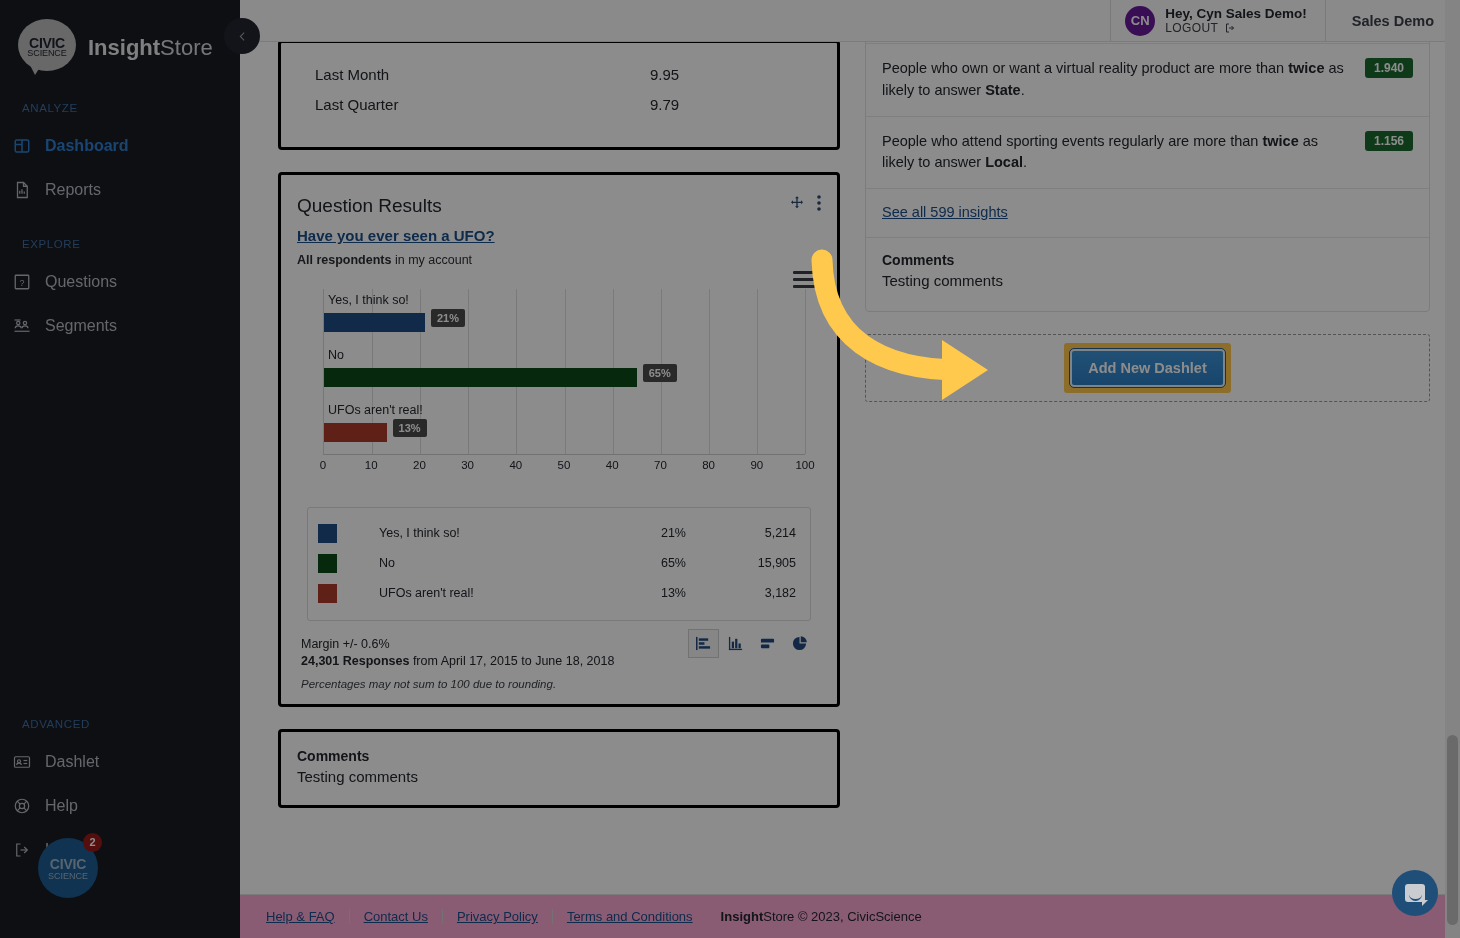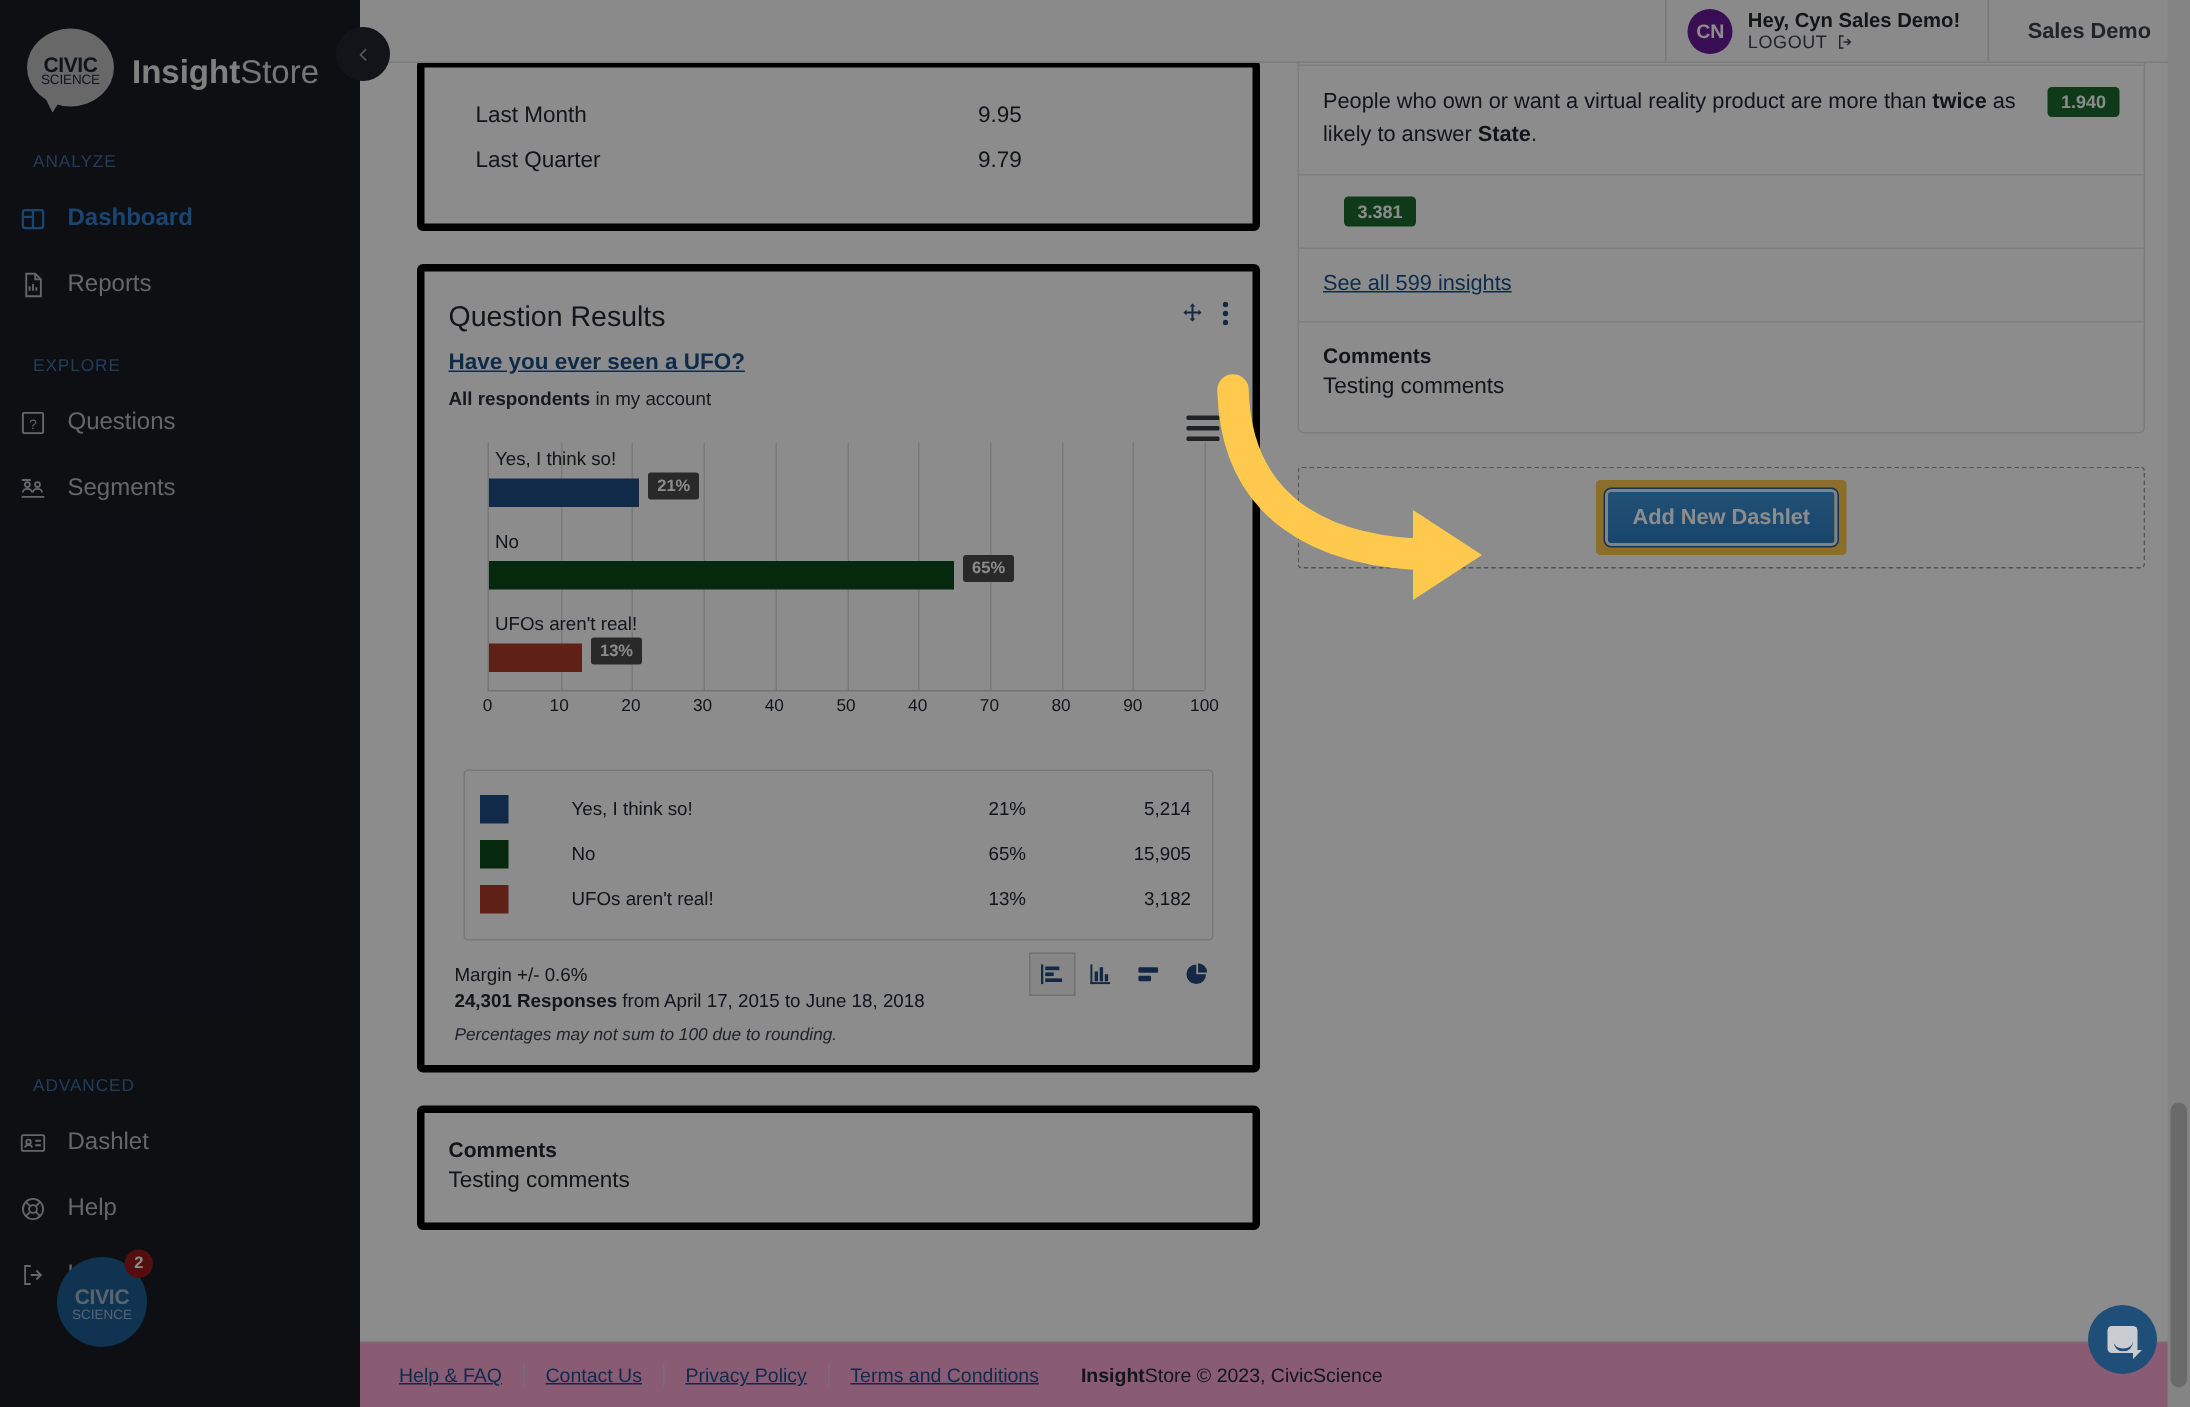--- a/index.html
+++ b/index.html
@@ -172,21 +172,21 @@
     position: absolute; left: 240px; top: 42px;
     width: 1220px; height: 852px;
     background: #ffffff;
     overflow: hidden;
   }
   .col-left { position: absolute; left: 38px; top: -2px; width: 562px; }
   .col-right { position: absolute; left: 625px; top: -42px; width: 565px; }
 
   .card {
     background: #fff;
-    border: 5px solid #000000;
+    border: 3px solid #000000;
     border-radius: 4px;
     margin-bottom: 22px;
   }
 
   
   .stats-card { padding: 16px 0 28px 0; }
   .stat-row {
     display: flex; height: 30px; align-items: center;
     padding: 0 34px;
     font-size: 15px; color: #23272e;
@@ -708,21 +708,22 @@
     <div class="col-right">
       <div class="insights-card">
         <div class="ins-row" style="padding-top:0;padding-bottom:10px;overflow:hidden;height:42px">
           
         </div>
         <div class="ins-row">
           <div class="ins-text"><span>People who own or want a virtual reality product are more than </span><b>twice</b><span> as likely to answer </span><b>State</b><span>.</span></div>
           <div class="ins-badge">1.940</div>
         </div>
         <div class="ins-row">
-          <div class="ins-badge">3.381</div>
+          <div class="ins-text"><span>People who attend sporting events regularly are more than </span><b>twice</b><span> as likely to answer </span><b>Local</b><span>.</span></div>
+          <div class="ins-badge">1.156</div>
         </div>
         <div class="ins-link-row">
           <span class="ins-link">See all 599 insights</span>
         </div>
         <div class="ins-comments">
           <div class="comments-title">Comments</div>
           <div class="comments-body">Testing comments</div>
         </div>
       </div>
 

